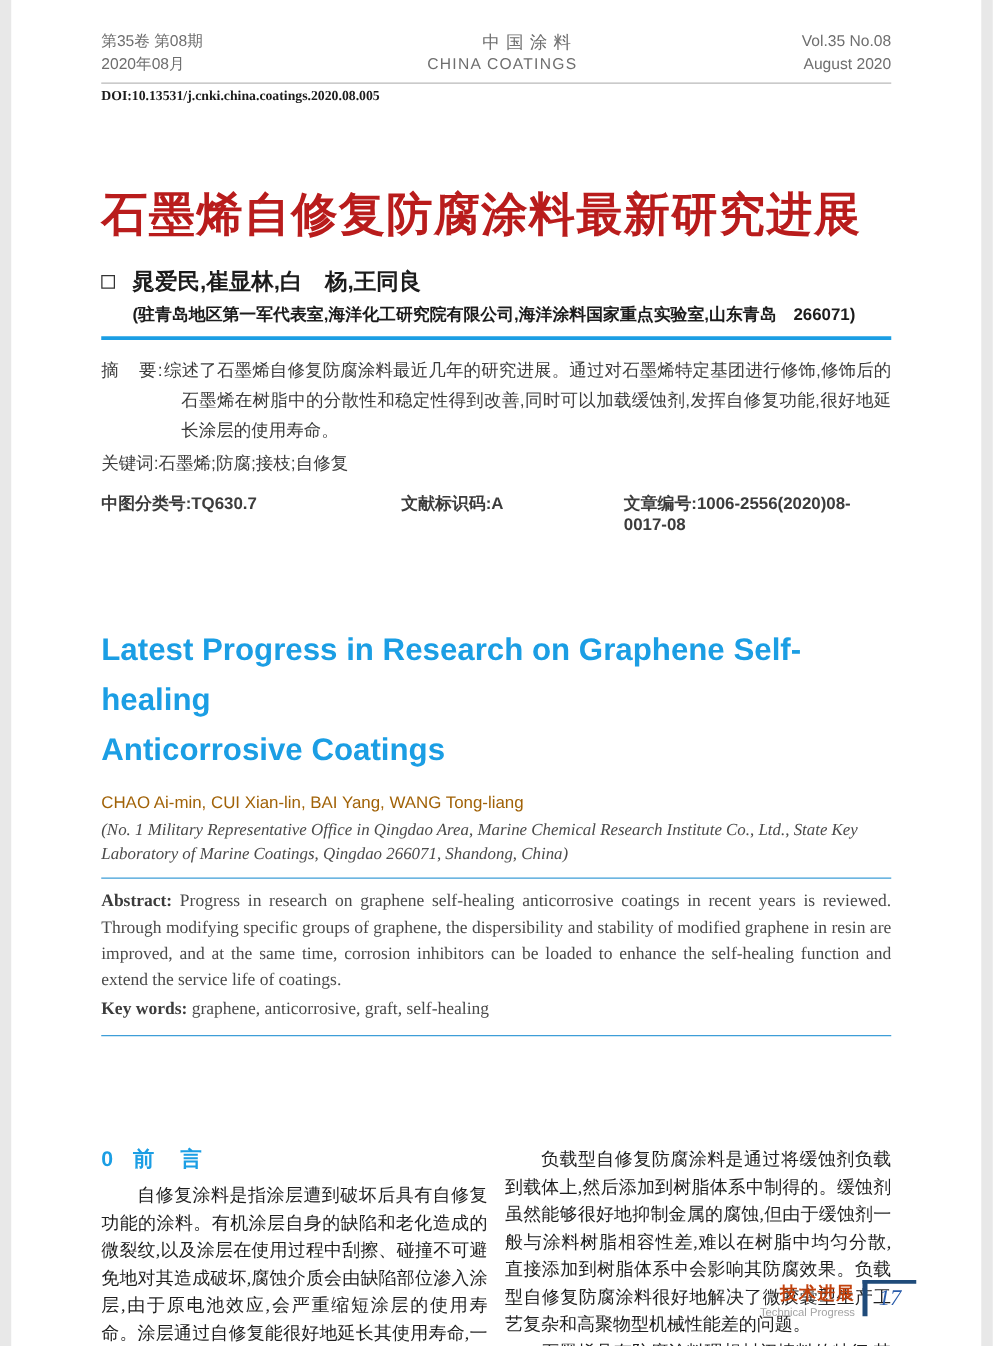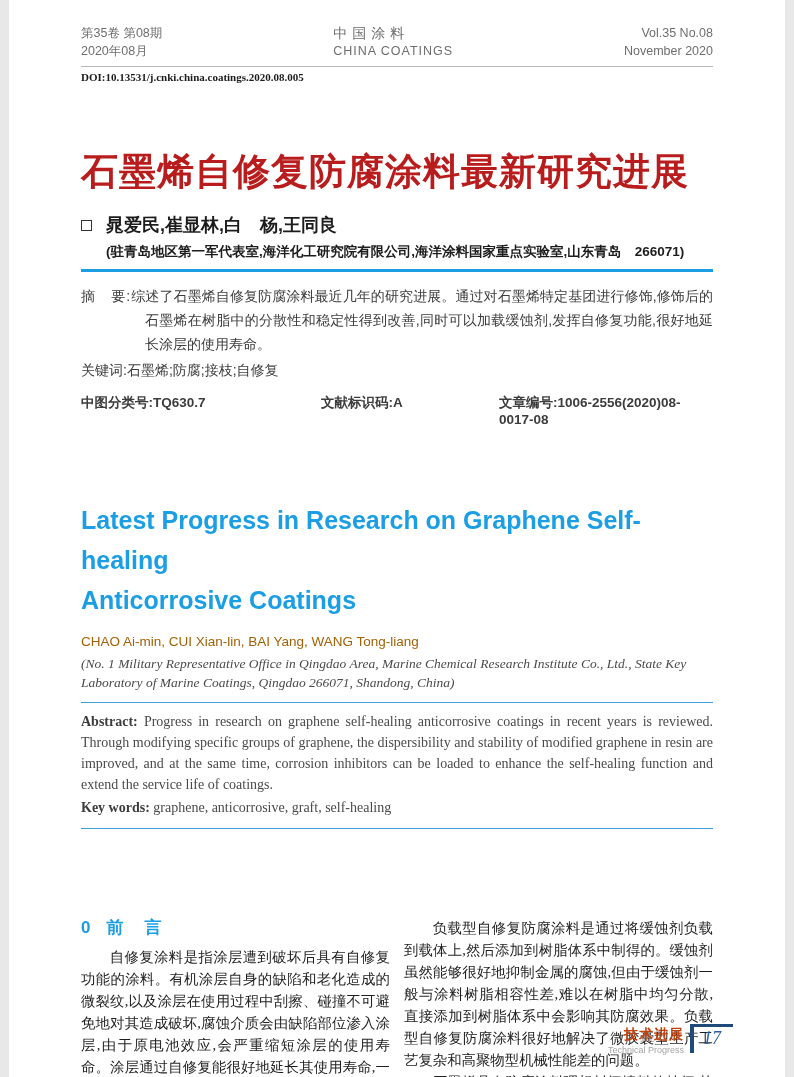--- a/index.html
+++ b/index.html
@@ -15,21 +15,21 @@
   }
 
   
   .jheader {
     display: flex; justify-content: space-between; align-items: flex-start;
     margin: 0 72px; padding-top: 24px; padding-bottom: 6px;
     border-bottom: 1px solid #b9b9b9;
     color: #6e6e6e; font-size: 12.5px; line-height: 18px;
   }
   .jheader .col-l { text-align: left; }
-  .jheader .col-c { text-align: left; }
+  .jheader .col-c { text-align: right; }
   .jheader .col-r { text-align: right; }
   .journal-zh { font-size: 14px; letter-spacing: 5px; color: #6e6e6e; }
   .journal-en { letter-spacing: 1px; }
   .doi-line {
     margin: 4px 72px 0;
     font-family: "Liberation Serif", serif;
     font-size: 11px; font-weight: 600; color: #1c1c1c;
   }
 
   
@@ -137,21 +137,21 @@
     <div class="col-l">
       <div>第35卷 第08期</div>
       <div>2020年08月</div>
     </div>
     <div class="col-c">
       <div class="journal-zh">中国涂料</div>
       <div class="journal-en">CHINA COATINGS</div>
     </div>
     <div class="col-r">
       <div>Vol.35 No.08</div>
-      <div>November 2020</div>
+      <div>August 2020</div>
     </div>
   </div>
   <div class="doi-line">DOI:10.13531/j.cnki.china.coatings.2020.08.005</div>
 
   <h1 class="title-zh">石墨烯自修复防腐涂料最新研究进展</h1>
   <div class="authors-row">
     <span class="sq"></span>
     <span>晁爱民,崔显林,白　杨,王同良</span>
   </div>
   <div class="affil-zh">(驻青岛地区第一军代表室,海洋化工研究院有限公司,海洋涂料国家重点实验室,山东青岛　266071)</div>

